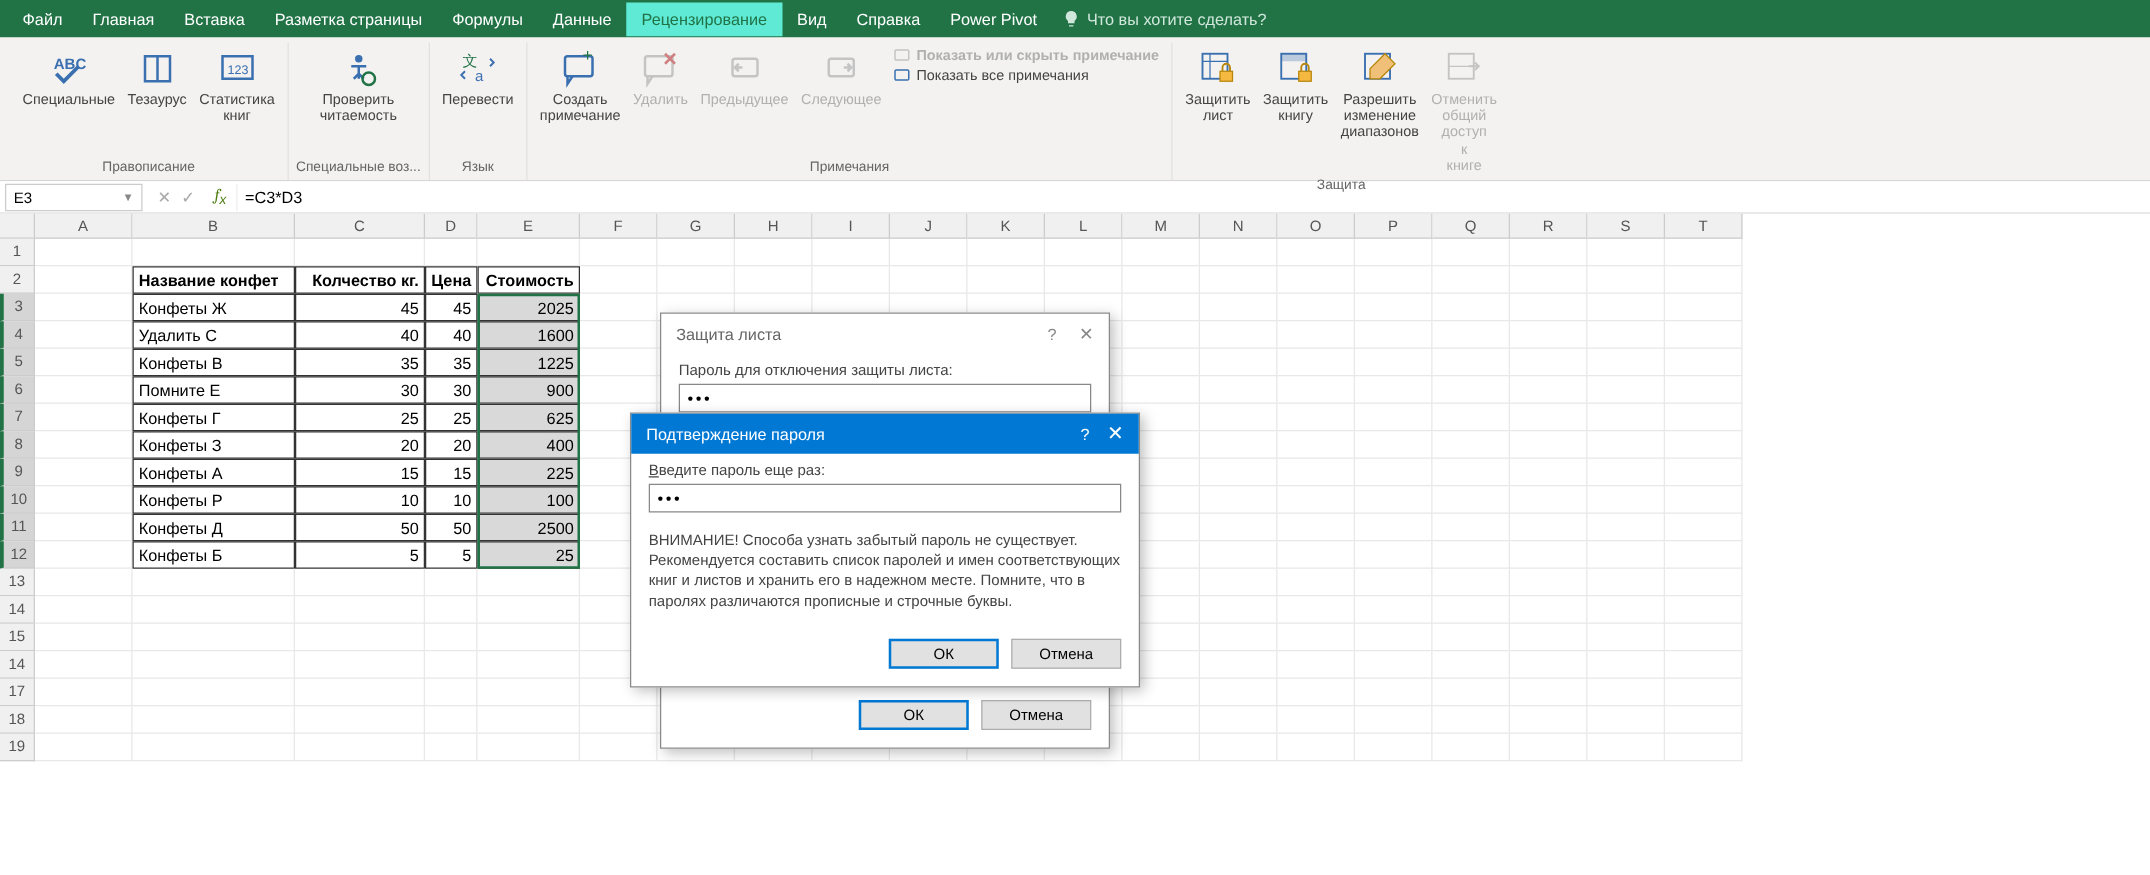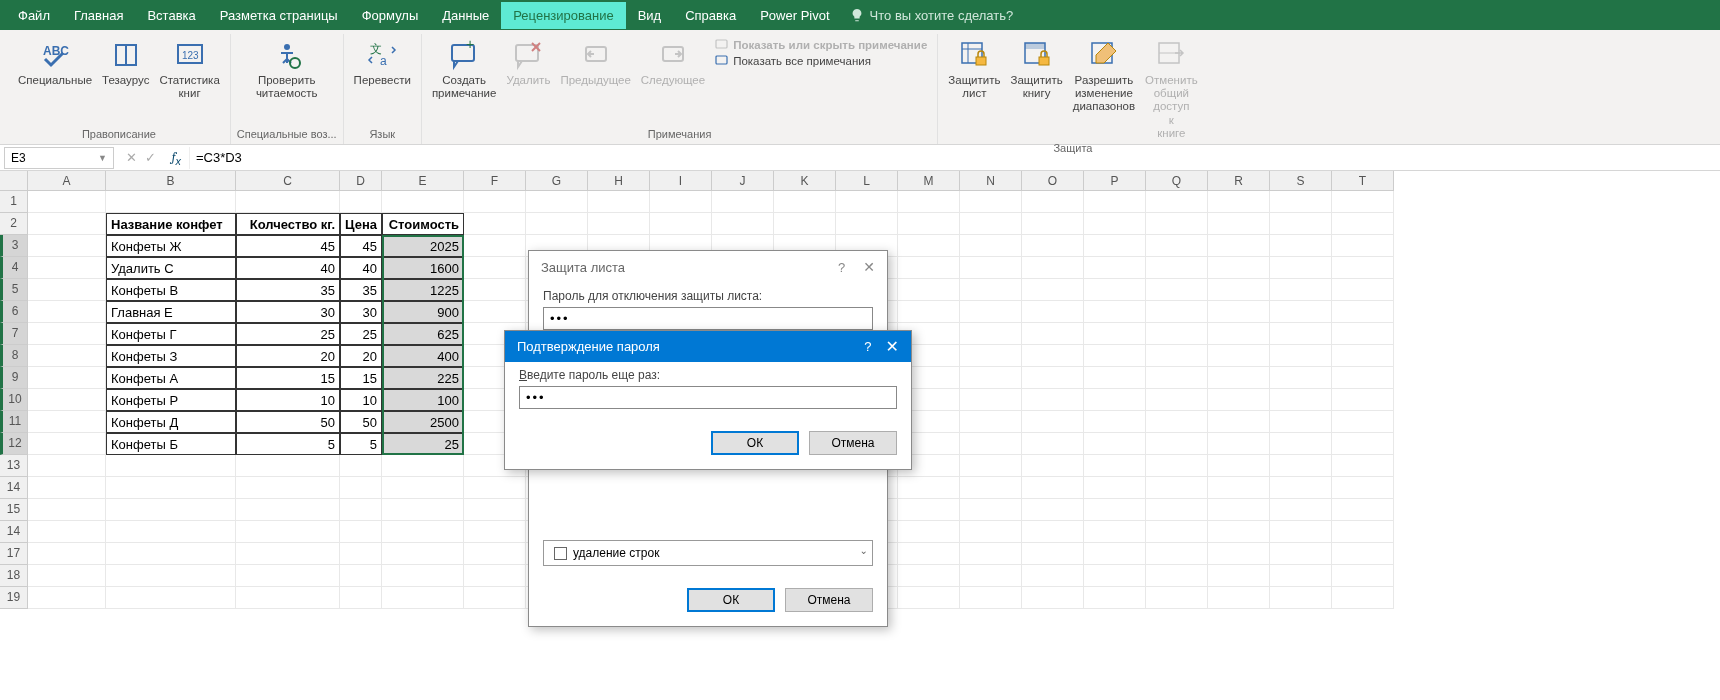--- a/index.html
+++ b/index.html
@@ -21,21 +21,21 @@
 .ribbon-btn .lbl { line-height: 1.15; }
 .ribbon-small-row { display: flex; flex-direction: column; gap: 2px; font-size: 11.5px; color: #444; padding: 2px 4px; }
 .ribbon-small-row .small-item { display: flex; align-items: center; gap: 4px; cursor: pointer; }
 .ribbon-small-row .small-item.disabled { color: #b0b0b0; font-weight: bold; }
 .ribbon-group-label { font-size: 11px; color: #666; margin-top: auto; padding-bottom: 2px; }
 
 .formulabar { display: flex; align-items: center; height: 26px; border-bottom: 1px solid #d6d6d6; background: #fff; }
 .namebox { width: 110px; border: 1px solid #ccc; height: 22px; margin: 2px 4px; padding: 2px 6px; display: flex; align-items: center; justify-content: space-between; font-size: 12px; }
 .namebox .dd { color: #888; font-size: 9px; }
 .fb-btns { display: flex; gap: 8px; padding: 0 8px; color: #aaa; }
-.fx { font-style: italic; font-family: "Cambria", serif; color: #0c4a6e; padding: 0 8px; text-align: center; }
+.fx { font-style: italic; font-family: "Cambria", serif; color: #4d7c0f; padding: 0 8px; text-align: center; }
 .formula-input { flex: 1; padding: 2px 6px; font-size: 13px; border-left: 1px solid #eee; height: 22px; display: flex; align-items: center; }
 
 .grid-wrap { position: relative; background: #fff; }
 .colhdrs { display: flex; height: 20px; }
 .corner { width: 28px; height: 20px; background: #f0f0f0; border-right: 1px solid #ccc; border-bottom: 1px solid #ccc; }
 .colhdr { background: #f0f0f0; border-right: 1px solid #ccc; border-bottom: 1px solid #ccc; text-align: center; font-size: 12px; color: #555; line-height: 20px; }
 .rows { }
 .row { display: flex; height: 22px; }
 .rowhdr { width: 28px; background: #f0f0f0; border-right: 1px solid #ccc; border-bottom: 1px solid #ccc; text-align: center; font-size: 12px; color: #555; line-height: 21px; }
 .rowhdr.sel { background: #d5d5d5; border-left: 3px solid #217346; width: 28px; }
@@ -415,21 +415,21 @@
         <div class="cell" style="width: 62px;"></div>
         <div class="cell" style="width: 62px;"></div>
         <div class="cell" style="width: 62px;"></div>
         <div class="cell" style="width: 62px;"></div>
         <div class="cell" style="width: 62px;"></div>
         <div class="cell" style="width: 62px;"></div>
       </div>
       <div class="row">
         <div class="rowhdr sel">6</div>
         <div class="cell" style="width: 78px;"></div>
-        <div class="cell bdr" style="width: 130px;">Главная Е</div>
+        <div class="cell bdr" style="width: 130px;">Помните Е</div>
         <div class="cell bdr num" style="width: 104px;">30</div>
         <div class="cell bdr num" style="width: 42px;">30</div>
         <div class="cell bdr num shade" style="width: 82px;">900</div>
         <div class="cell" style="width: 62px;"></div>
         <div class="cell" style="width: 62px;"></div>
         <div class="cell" style="width: 62px;"></div>
         <div class="cell" style="width: 62px;"></div>
         <div class="cell" style="width: 62px;"></div>
         <div class="cell" style="width: 62px;"></div>
         <div class="cell" style="width: 62px;"></div>
@@ -749,42 +749,36 @@
   <div class="dialog-title">
     <span>Защита листа</span>
     <span class="spacer"></span>
     <span class="dlg-help">?</span>
     <span class="dlg-close">✕</span>
   </div>
   <div class="dialog-body">
     <label>Пароль для отключения защиты листа:</label>
     <input class="pw-input" value="•••" style="">
     <div style="height:208px;"></div>
-    <div class="perm-box">
-      <div class="chk-row">
-        <span class="chk"></span>
-        <span>удаление строк</span>
-      </div>
-      <span class="caret">⌄</span>
-    </div>
   </div>
   <div class="dialog-footer">
     <button class="dlg-btn primary">ОК</button>
     <button class="dlg-btn">Отмена</button>
   </div>
 </div>
 
 <div class="dialog blue" style="left:504px; top:330px; width:408px;">
   <div class="title-blue">
     <span>Подтверждение пароля</span>
     <span class="spacer"></span>
     <span class="dlg-help">?</span>
     <span class="dlg-close">✕</span>
   </div>
   <div class="dialog-body">
     <label><u>В</u><span>ведите пароль еще раз:</span></label>
     <input class="pw-input" value="•••" style="">
+    <div class="warning-text">ВНИМАНИЕ! Способа узнать забытый пароль не существует. Рекомендуется составить список паролей и имен соответствующих книг и листов и хранить его в надежном месте. Помните, что в паролях различаются прописные и строчные буквы.</div>
   </div>
   <div class="dialog-footer">
     <button class="dlg-btn primary">ОК</button>
     <button class="dlg-btn">Отмена</button>
   </div>
 </div>
 
 </body></html>

